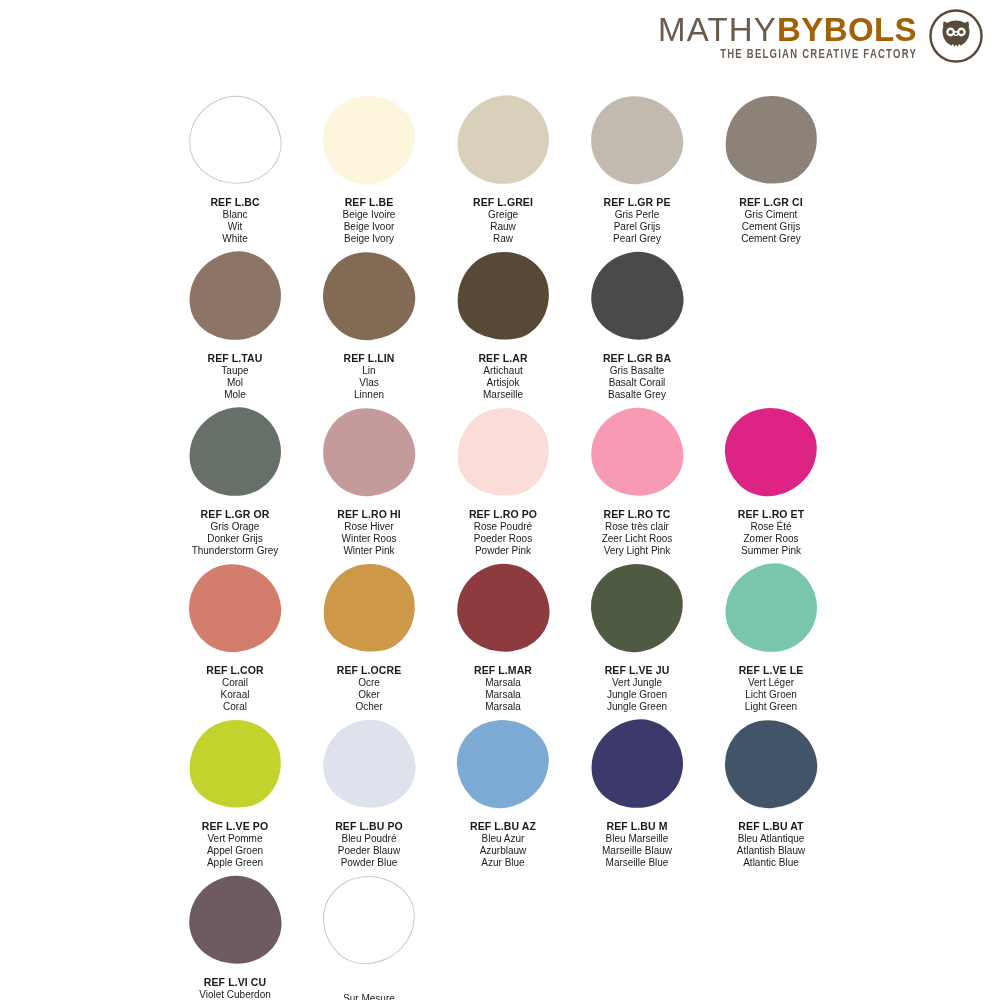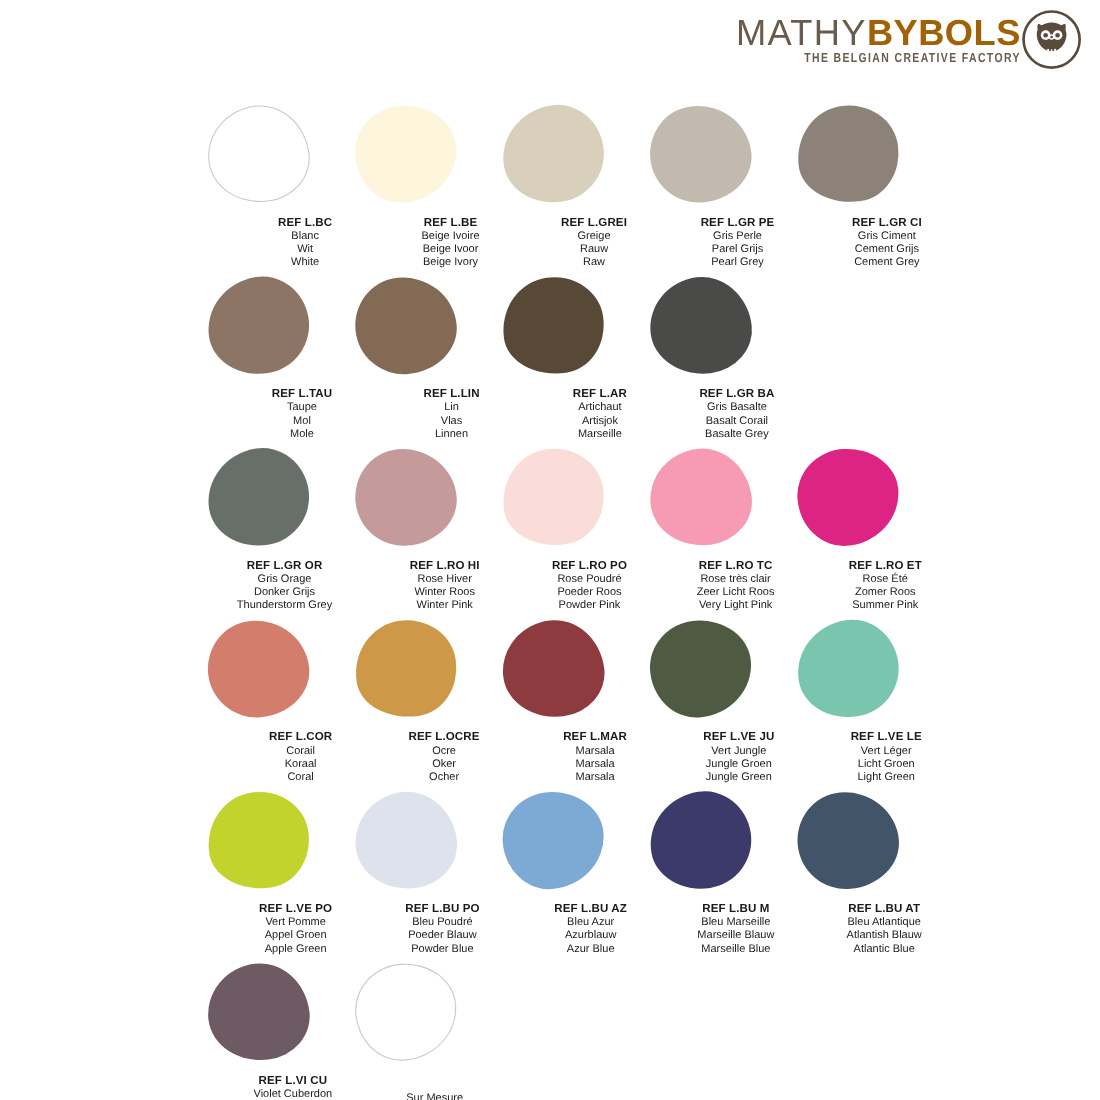--- a/index.html
+++ b/index.html
@@ -16,21 +16,21 @@
     background: #ffffff;
     overflow: hidden;
   }
 
   
   .header {
     position: absolute;
     top: 8px; right: 16px;
     display: flex;
     align-items: center;
-    gap: 0;
+    gap: 11px;
   }
   .wordmark {
     display: flex;
     flex-direction: column;
     align-items: flex-end;
     line-height: 1;
   }
   .wordmark-top {
     display: flex;
     align-items: baseline;
@@ -76,21 +76,21 @@
   }
   .row {
     display: flex;
     flex-direction: row;
     height: 154px;
   }
   .cell {
     width: 134px;
     display: flex;
     flex-direction: column;
-    align-items: flex-end;
+    align-items: center;
   }
   .blob-wrap {
     height: 96px;
     display: flex;
     align-items: flex-start;
     justify-content: center;
     width: 100%;
   }
   .blob {
     width: 92px;

